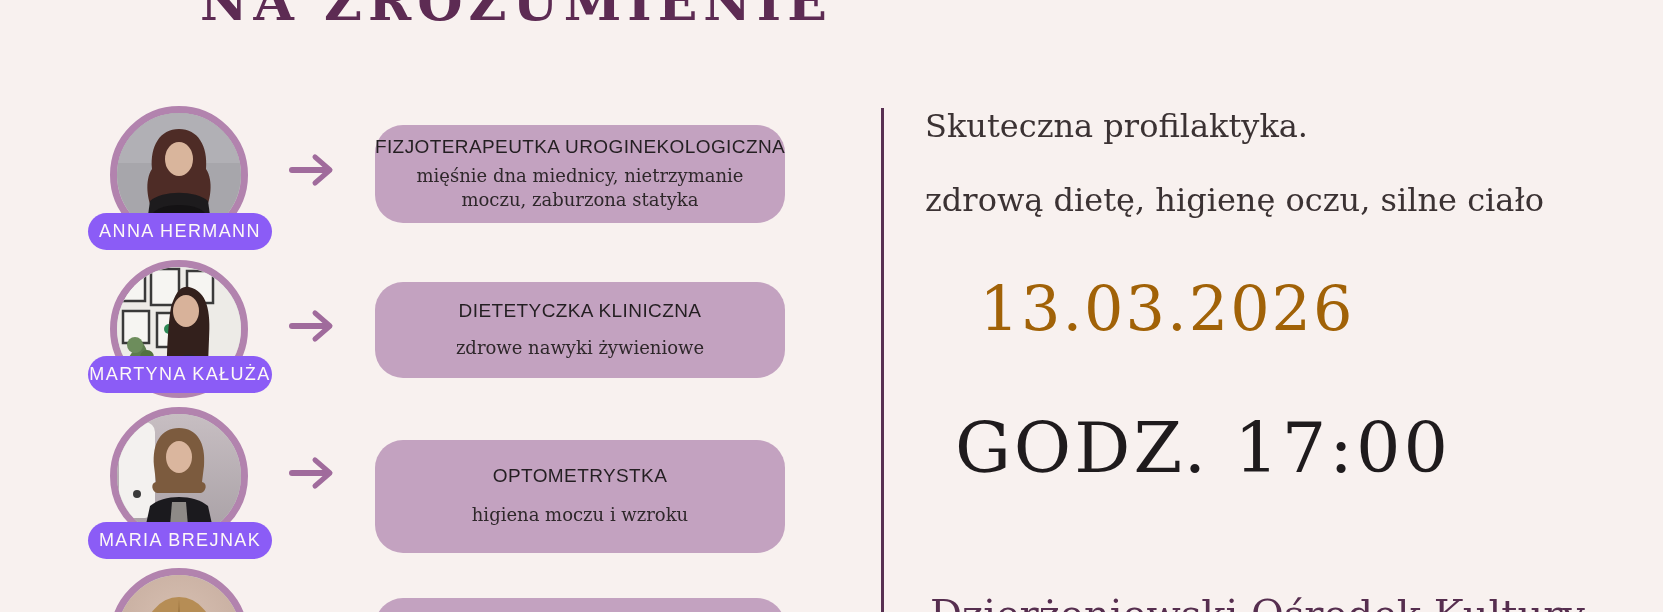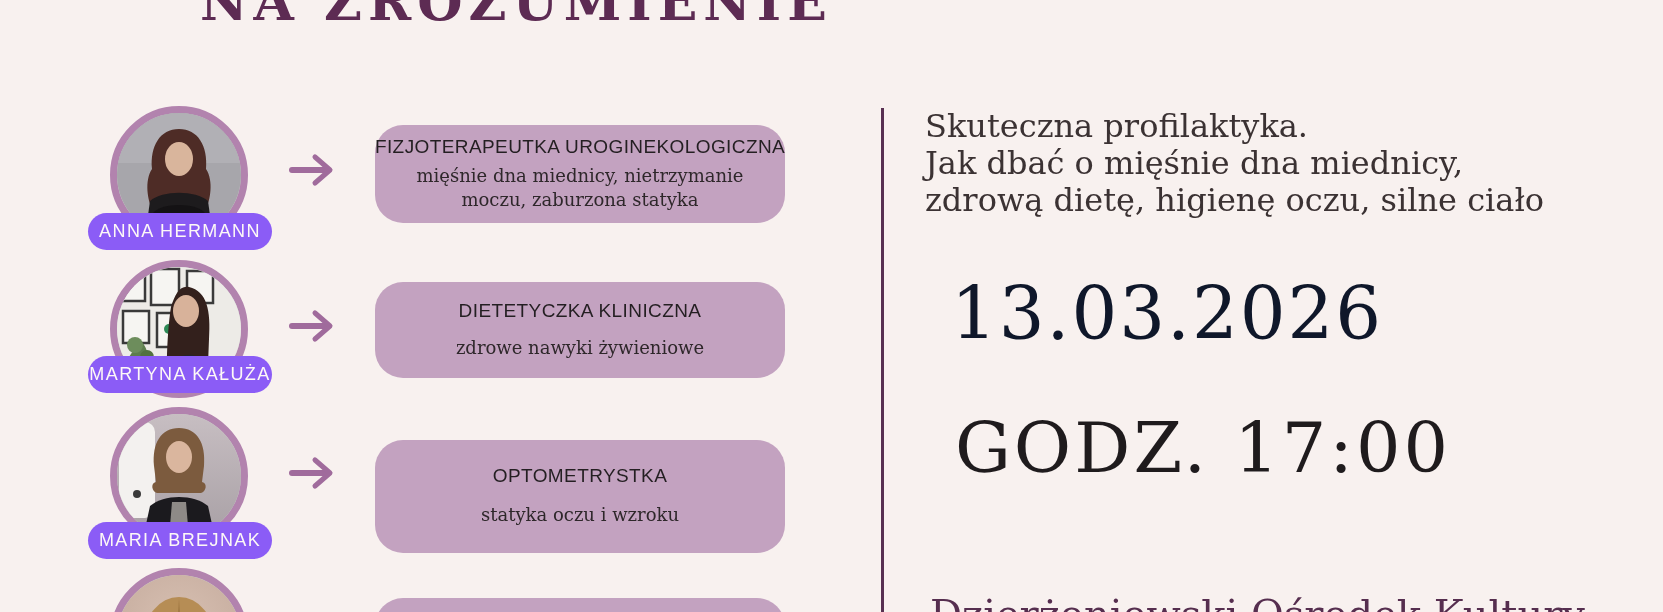--- a/index.html
+++ b/index.html
@@ -37,21 +37,21 @@
     font-family:"DejaVu Serif",serif;font-size:18px;color:#2e272a;line-height:1.35;
   }
   
   .divider{position:absolute;left:881px;top:108px;width:3px;height:504px;background:#583052;}
   .headline{
     position:absolute;left:925px;top:108px;font-family:"DejaVu Serif",serif;
     font-size:32px;line-height:37px;color:#3b3233;white-space:nowrap;
   }
   .event-date{
     position:absolute;left:882px;top:278px;width:570px;text-align:center;
-    font-family:"DejaVu Serif",serif;font-size:72px;color:#0f172a;letter-spacing:2px;line-height:1;
+    font-family:"DejaVu Serif",serif;font-size:62px;color:#a16207;letter-spacing:2px;line-height:1;
   }
   .event-time{
     position:absolute;left:882px;top:413px;width:570px;text-align:center;
     font-family:"DejaVu Serif",serif;font-size:70px;color:#1f1b1d;letter-spacing:3px;line-height:1;margin-left:36px;
   }
   .venue{
     position:absolute;left:930px;top:592px;width:700px;
     font-family:"DejaVu Serif",serif;font-size:40px;color:#562e4f;white-space:nowrap;line-height:1.1;
   }
 </style>
@@ -132,21 +132,21 @@
       <path d="M60,124 Q62,108 86,110 L90,124 Z" fill="#8fb6d4"></path>
     </svg>
   </div>
   <div class="name-pill" style="top:522px;">MARIA BREJNAK</div>
   <svg class="arrow" style="top:455px;" viewBox="0 0 48 36">
     <line x1="4" y1="18" x2="38" y2="18" stroke="#a06b9c" stroke-width="6" stroke-linecap="round"></line>
     <polyline points="27,5 42,18 27,31" fill="none" stroke="#a06b9c" stroke-width="5" stroke-linecap="round" stroke-linejoin="round"></polyline>
   </svg>
   <div class="role-box" style="top:440px;height:113px;gap:16px;">
     <div class="role-title">OPTOMETRYSTKA</div>
-    <div class="role-sub">statyka oczu i wzroku</div>
+    <div class="role-sub">higiena moczu i wzroku</div>
   </div>
 
   <div class="photo-circle" style="top:568px;">
     <svg viewBox="0 0 124 124">
       <defs>
         <radialGradient id="bg4" cx="0.5" cy="0.4" r="0.9">
           <stop offset="0" stop-color="#d7c0b2"></stop>
             <stop offset="1" stop-color="#bfa496"></stop>
         </radialGradient>
       </defs>
@@ -159,21 +159,21 @@
       <path d="M47,66 Q53,62 59,66" fill="none" stroke="#8a6a48" stroke-width="2"></path>
       <path d="M65,66 Q71,62 77,66" fill="none" stroke="#8a6a48" stroke-width="2"></path>
     </svg>
   </div>
   <div class="role-box" style="top:598px;height:90px;"></div>
 
   <div class="divider"></div>
 
   <div class="headline">
     <span>Skuteczna profilaktyka.</span><br>
-    <span>Jak dbać o mięśnie dna miednicy,</span><br>
+    <br>
     <span>zdrową dietę, higienę oczu, silne ciało</span>
   </div>
 
   <div class="event-date">13.03.2026</div>
   <div class="event-time">GODZ. 17:00</div>
   <div class="venue">Dzierżoniowski Ośrodek Kultury</div>
 
 </div>
 
 </body></html>

